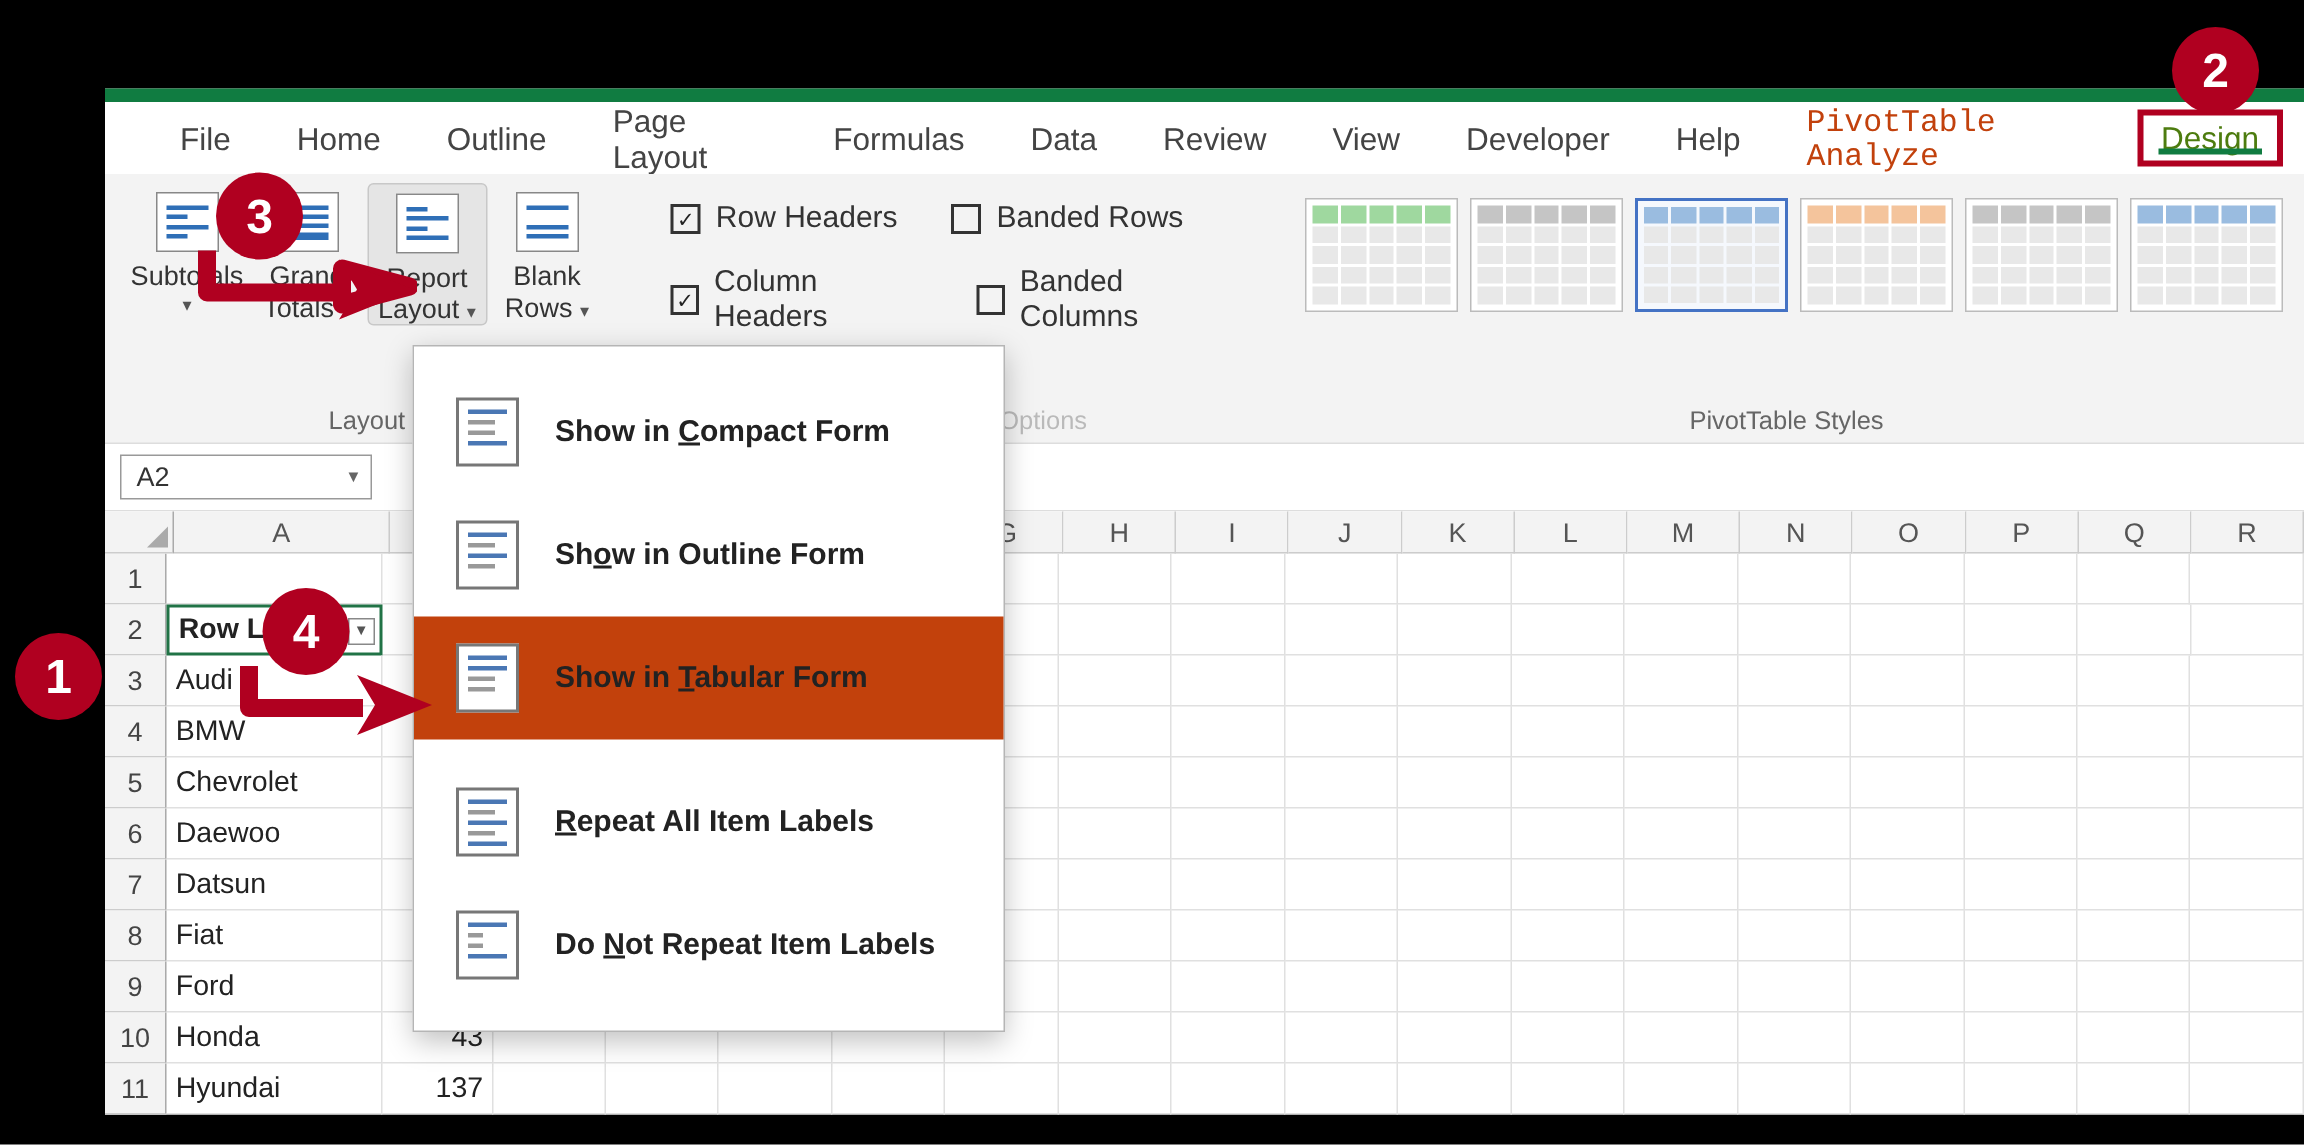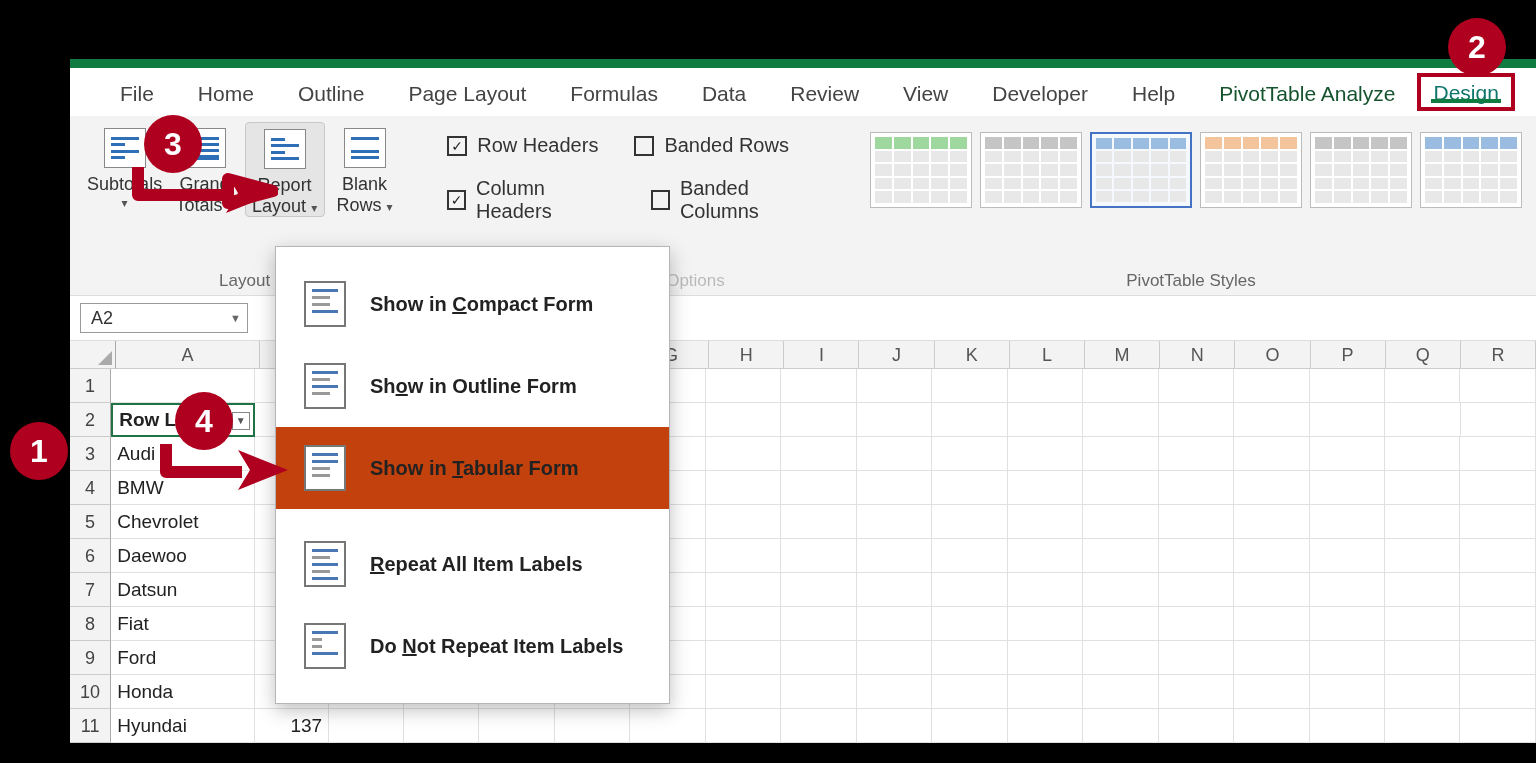--- a/index.html
+++ b/index.html
@@ -1,22 +1,22 @@
 <!DOCTYPE html>
 <html><head>
 <meta charset="utf-8">
 <style>
   * { box-sizing: border-box; margin: 0; padding: 0; font-family: "Segoe UI", Arial, sans-serif; }
   body { background: #000; width: 1536px; height: 763px; overflow: hidden; position: relative; }
   .app { position: absolute; left: 70px; top: 59px; width: 1466px; height: 556px; background: #fff; }
   .top-green-bar { height: 9px; background: #107c41; }
   .tabs { display: flex; align-items: center; height: 48px; padding: 0 14px 0 28px; gap: 0; background: #fff; font-size: 21px; }
   .tab { padding: 8px 22px 4px 22px; cursor: pointer; color: #444; }
-  .tab.analyze { color: #14532d; }
-  .tab.design { color: #0f766e; border: 4px solid #b00020; padding: 4px 12px 2px 12px; position: relative; }
+  .tab.analyze { color: #c2410c; font-family: Liberation Mono, monospace; }
+  .tab.design { color: #4d7c0f; border: 4px solid #b00020; padding: 4px 12px 2px 12px; position: relative; }
   .tab.design .underline { position: absolute; left: 10px; right: 10px; bottom: 4px; height: 4px; background: #107c41; }
   .ribbon { display: flex; background: #f3f3f3; border-bottom: 1px solid #ddd; height: 180px; position: relative; }
   .rgroup { display: flex; flex-direction: column; align-items: center; justify-content: flex-start; padding: 6px 4px 0 4px; height: 100%; }
   .rgroup .body { display: flex; flex: 1; align-items: flex-start; }
   .rgroup .label { font-size: 17px; color: #666; text-align: center; padding-bottom: 4px; }
   .bigbtn { display: flex; flex-direction: column; align-items: center; width: 80px; padding: 6px 2px 0 2px; text-align: center; font-size: 18px; color: #333; line-height: 1.15; cursor: pointer; border-radius: 4px; }
   .bigbtn .icon { width: 42px; height: 40px; border: 1px solid #888; background: #fff; position: relative; margin-bottom: 6px; }
   .bigbtn .icon::before, .bigbtn .icon::after { content: ""; position: absolute; }
   .bigbtn .caret { font-size: 12px; margin-top: 2px; color: #555; }
   .bigbtn.selected { background: #e5e5e5; border: 1px solid #c8c8c8; }
@@ -622,21 +622,21 @@
           <div class="cell rest"></div>
           <div class="cell rest"></div>
           <div class="cell rest"></div>
           <div class="cell rest"></div>
         </div>
       </div>
   </div>
 
 </div>
 
-<div class="menu" style="left:275px; top:246px;">
+<div class="menu" style="left:275px; top:230px;">
   <div class="menu-item">
     <div class="micon">
         <div class="ml">
           <span></span>
           <span class="g"></span>
           <span class="g"></span>
           <span></span>
         </div>
       </div>
     <span>Show in <u>C</u>ompact Form</span>

